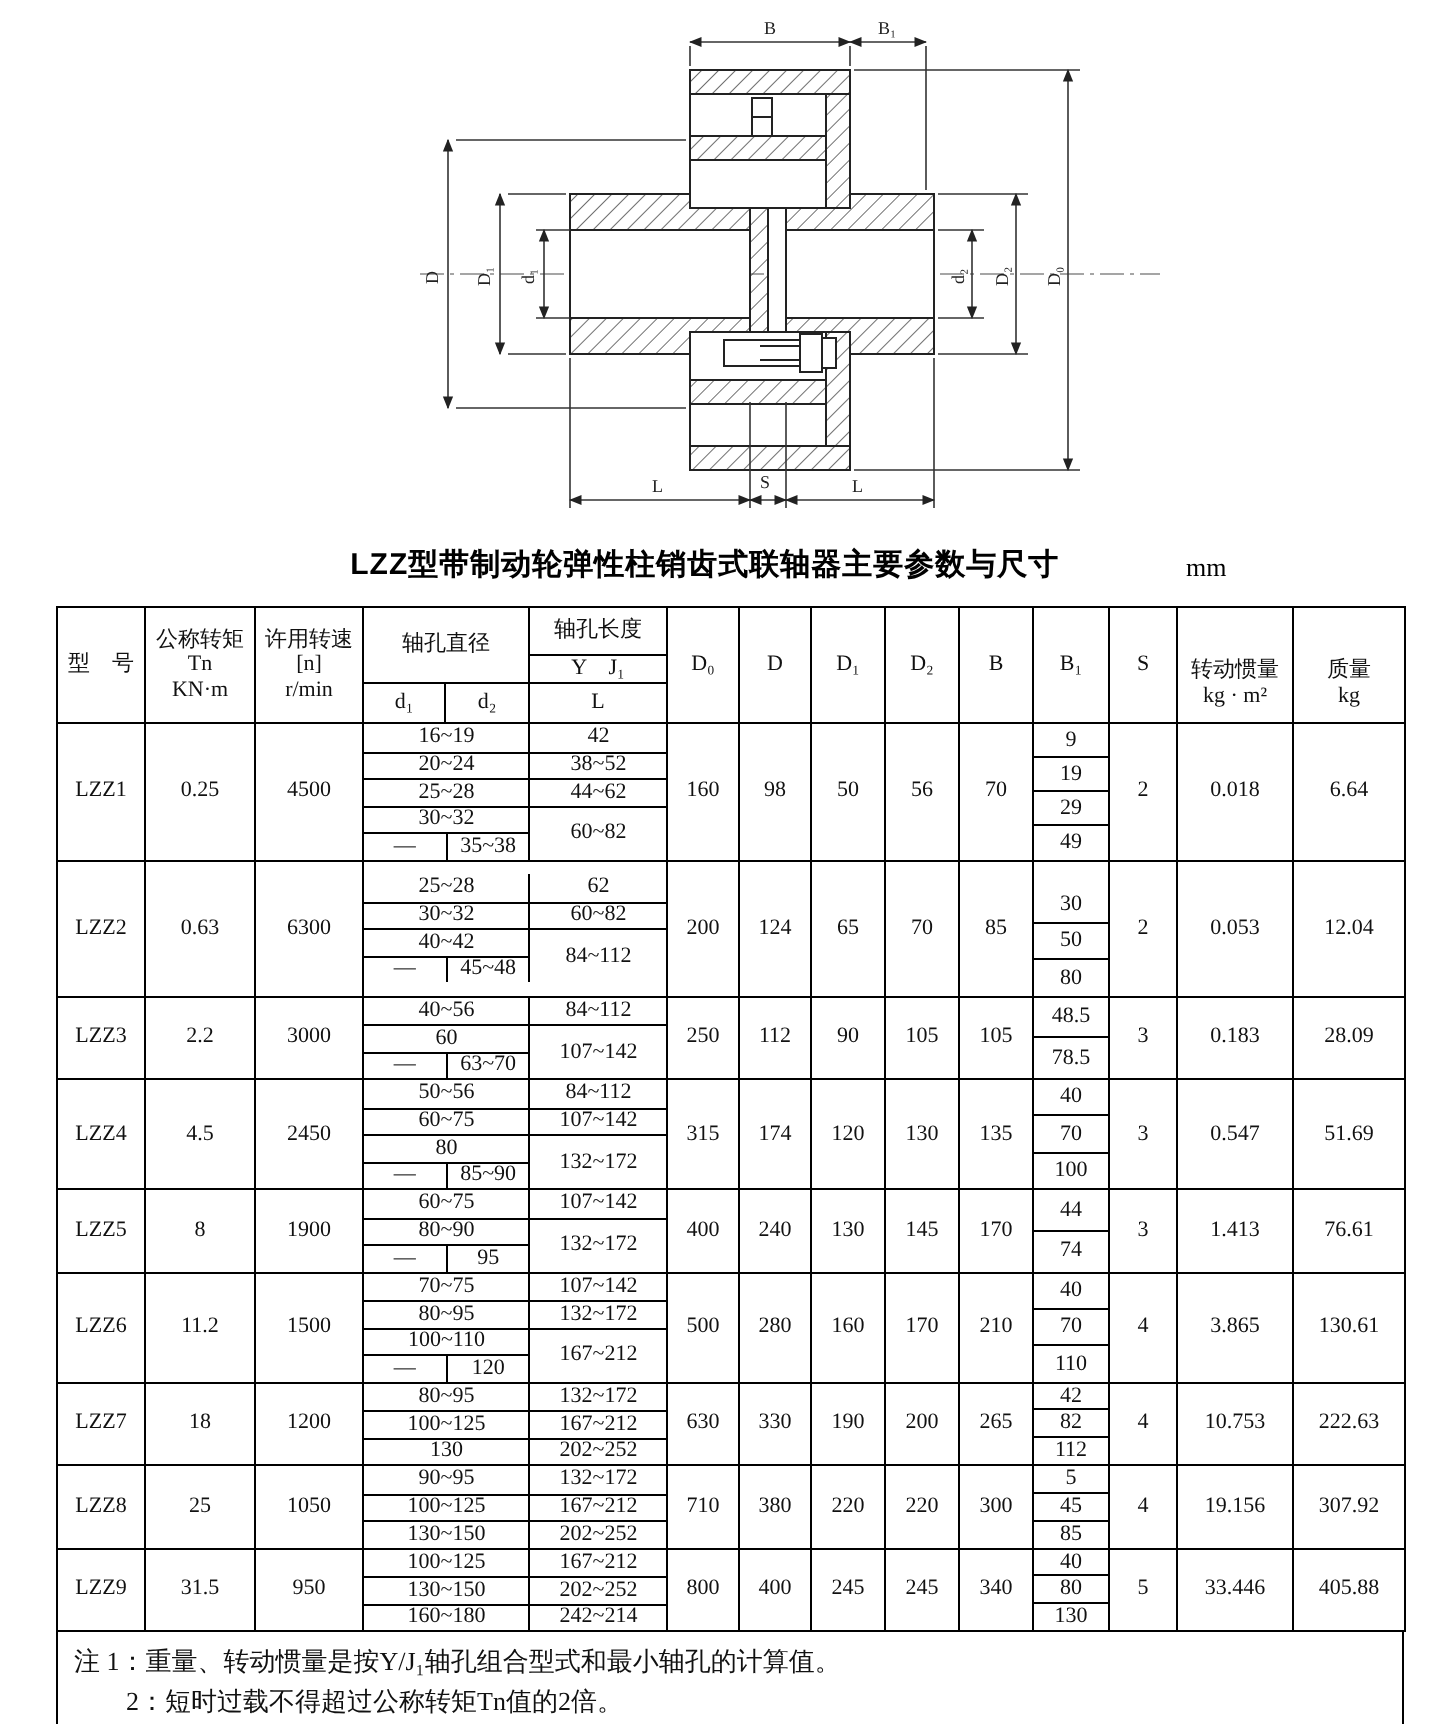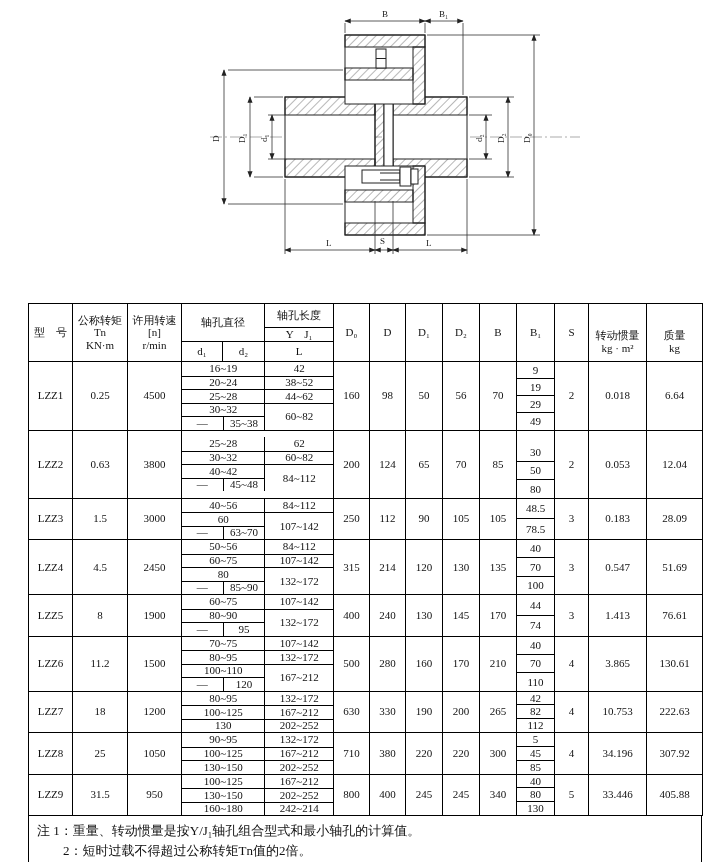--- a/index.html
+++ b/index.html
@@ -134,20 +134,24 @@
       <text transform="rotate(-90 87 140)" x="87" y="140">d₁</text>
       <text transform="rotate(-90 302 140)" x="302" y="140">d₂</text>
       <text transform="rotate(-90 324 141)" x="324" y="141">D₂</text>
       <text transform="rotate(-90 350 141)" x="350" y="141">D₀</text>
       <text x="146" y="244">L</text>
       <text x="200" y="242">S</text>
       <text x="246" y="244">L</text>
     </svg>
   </div>
 
+  <div class="title-row">
+    <span class="doc-title">LZZ型带制动轮弹性柱销齿式联轴器主要参数与尺寸</span>
+    <span class="unit">mm</span>
+  </div>
 
   <div class="table-wrap">
     <table>
       <colgroup>
         <col style="width:44px">
           <col style="width:55px">
           <col style="width:54px">
         <col style="width:41px">
           <col style="width:42px">
           <col style="width:69px">
@@ -237,21 +241,21 @@
                 <div class="b1c bt">49</div>
               </div>
             </td>
             <td>2</td>
             <td>0.018</td>
             <td>6.64</td>
           </tr>
           <tr style="height: 54px;">
             <td>LZZ2</td>
             <td>0.63</td>
-            <td>3800</td>
+            <td>6300</td>
             <td class="nest" colspan="3">
               <div class="bore-grid" style="height: 54px; grid-template-rows: repeat(4, 1fr);">
                 <div class="bc span2">25~28</div>
                 <div class="bc bl">62</div>
                 <div class="bc span2 bt">30~32</div>
                 <div class="bc bl bt">60~82</div>
                 <div class="bc span2 bt">40~42</div>
                 <div class="bc bl bt" style="grid-row: span 2;">84~112</div>
                 <div class="bc bt">—</div>
                 <div class="bc bl bt">45~48</div>
@@ -268,21 +272,21 @@
                 <div class="b1c bt">50</div>
                 <div class="b1c bt">80</div>
               </div>
             </td>
             <td>2</td>
             <td>0.053</td>
             <td>12.04</td>
           </tr>
           <tr style="height: 40.5px;">
             <td>LZZ3</td>
-            <td>1.5</td>
+            <td>2.2</td>
             <td>3000</td>
             <td class="nest" colspan="3">
               <div class="bore-grid" style="height: 40.5px; grid-template-rows: repeat(3, 1fr);">
                 <div class="bc span2">40~56</div>
                 <div class="bc bl">84~112</div>
                 <div class="bc span2 bt">60</div>
                 <div class="bc bl bt" style="grid-row: span 2;">107~142</div>
                 <div class="bc bt">—</div>
                 <div class="bc bl bt">63~70</div>
               </div>
@@ -312,21 +316,21 @@
                 <div class="bc bl">84~112</div>
                 <div class="bc span2 bt">60~75</div>
                 <div class="bc bl bt">107~142</div>
                 <div class="bc span2 bt">80</div>
                 <div class="bc bl bt" style="grid-row: span 2;">132~172</div>
                 <div class="bc bt">—</div>
                 <div class="bc bl bt">85~90</div>
               </div>
             </td>
             <td>315</td>
-            <td>214</td>
+            <td>174</td>
             <td>120</td>
             <td>130</td>
             <td>135</td>
             <td class="nest">
               <div class="b1-stack" style="height: 54px;">
                 <div class="b1c">40</div>
                 <div class="b1c bt">70</div>
                 <div class="b1c bt">100</div>
               </div>
             </td>
@@ -445,21 +449,21 @@
             <td>220</td>
             <td>300</td>
             <td class="nest">
               <div class="b1-stack" style="height: 40.5px;">
                 <div class="b1c">5</div>
                 <div class="b1c bt">45</div>
                 <div class="b1c bt">85</div>
               </div>
             </td>
             <td>4</td>
-            <td>34.196</td>
+            <td>19.156</td>
             <td>307.92</td>
           </tr>
           <tr style="height: 40.5px;">
             <td>LZZ9</td>
             <td>31.5</td>
             <td>950</td>
             <td class="nest" colspan="3">
               <div class="bore-grid" style="height: 40.5px; grid-template-rows: repeat(3, 1fr);">
                 <div class="bc span2">100~125</div>
                 <div class="bc bl">167~212</div>

